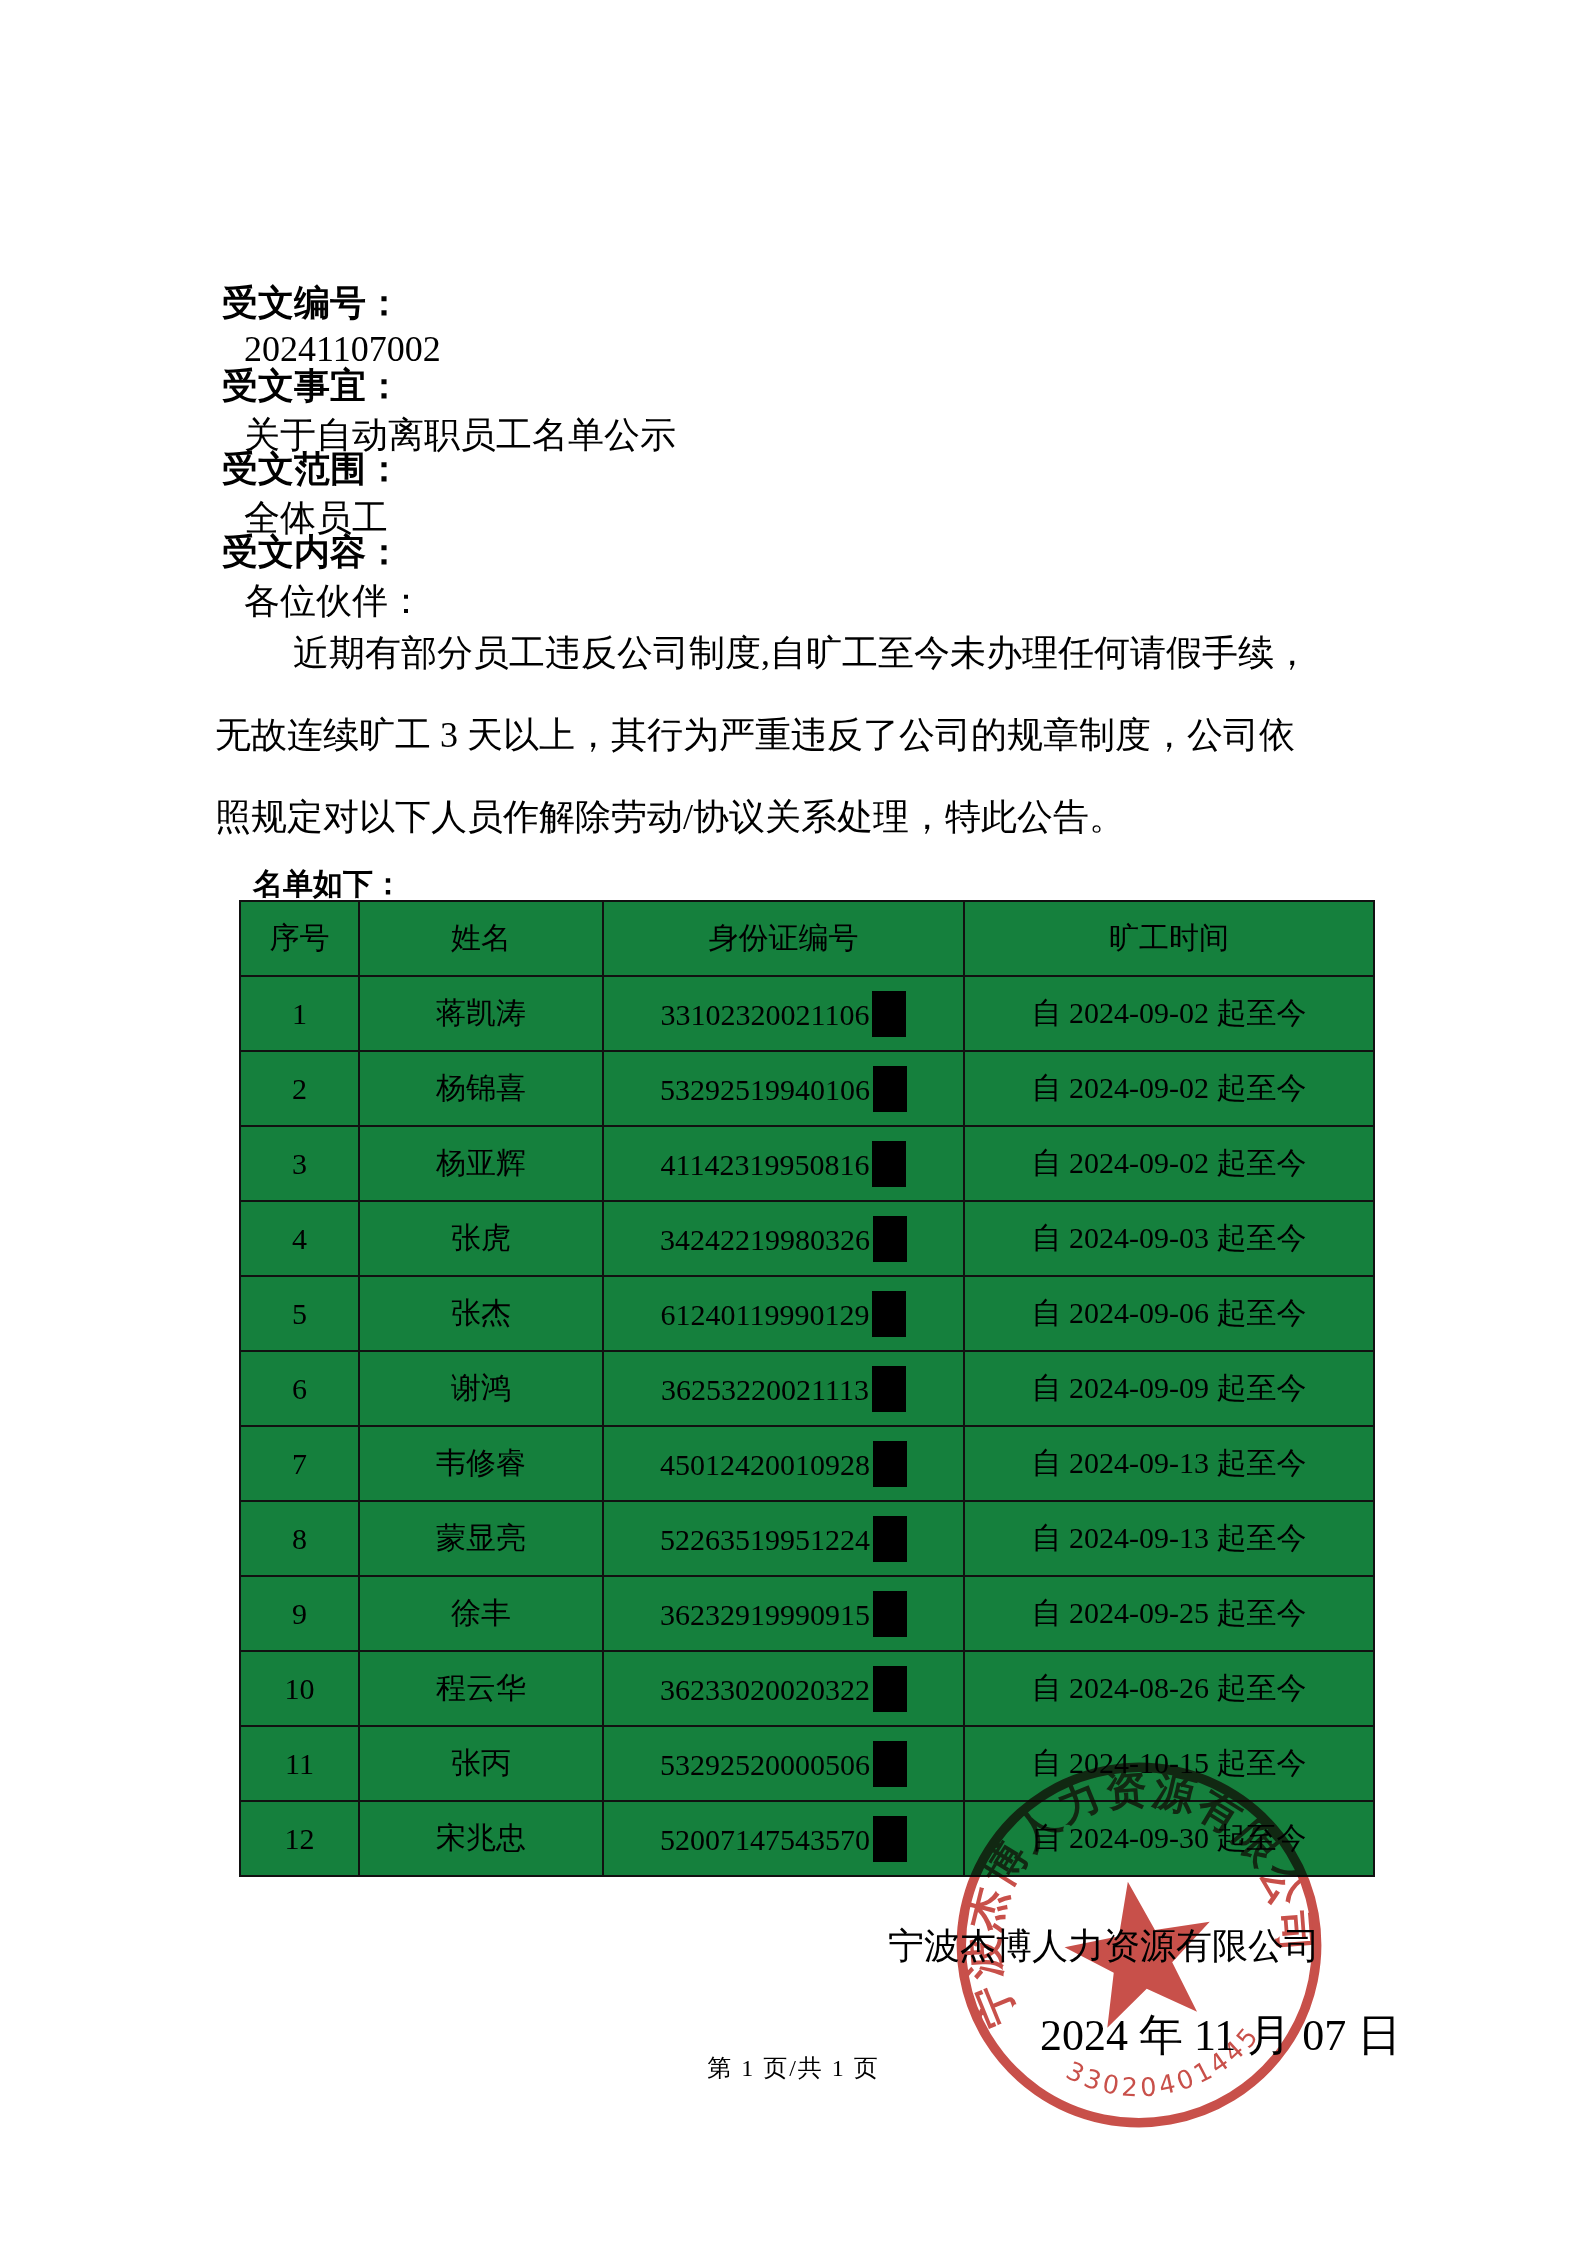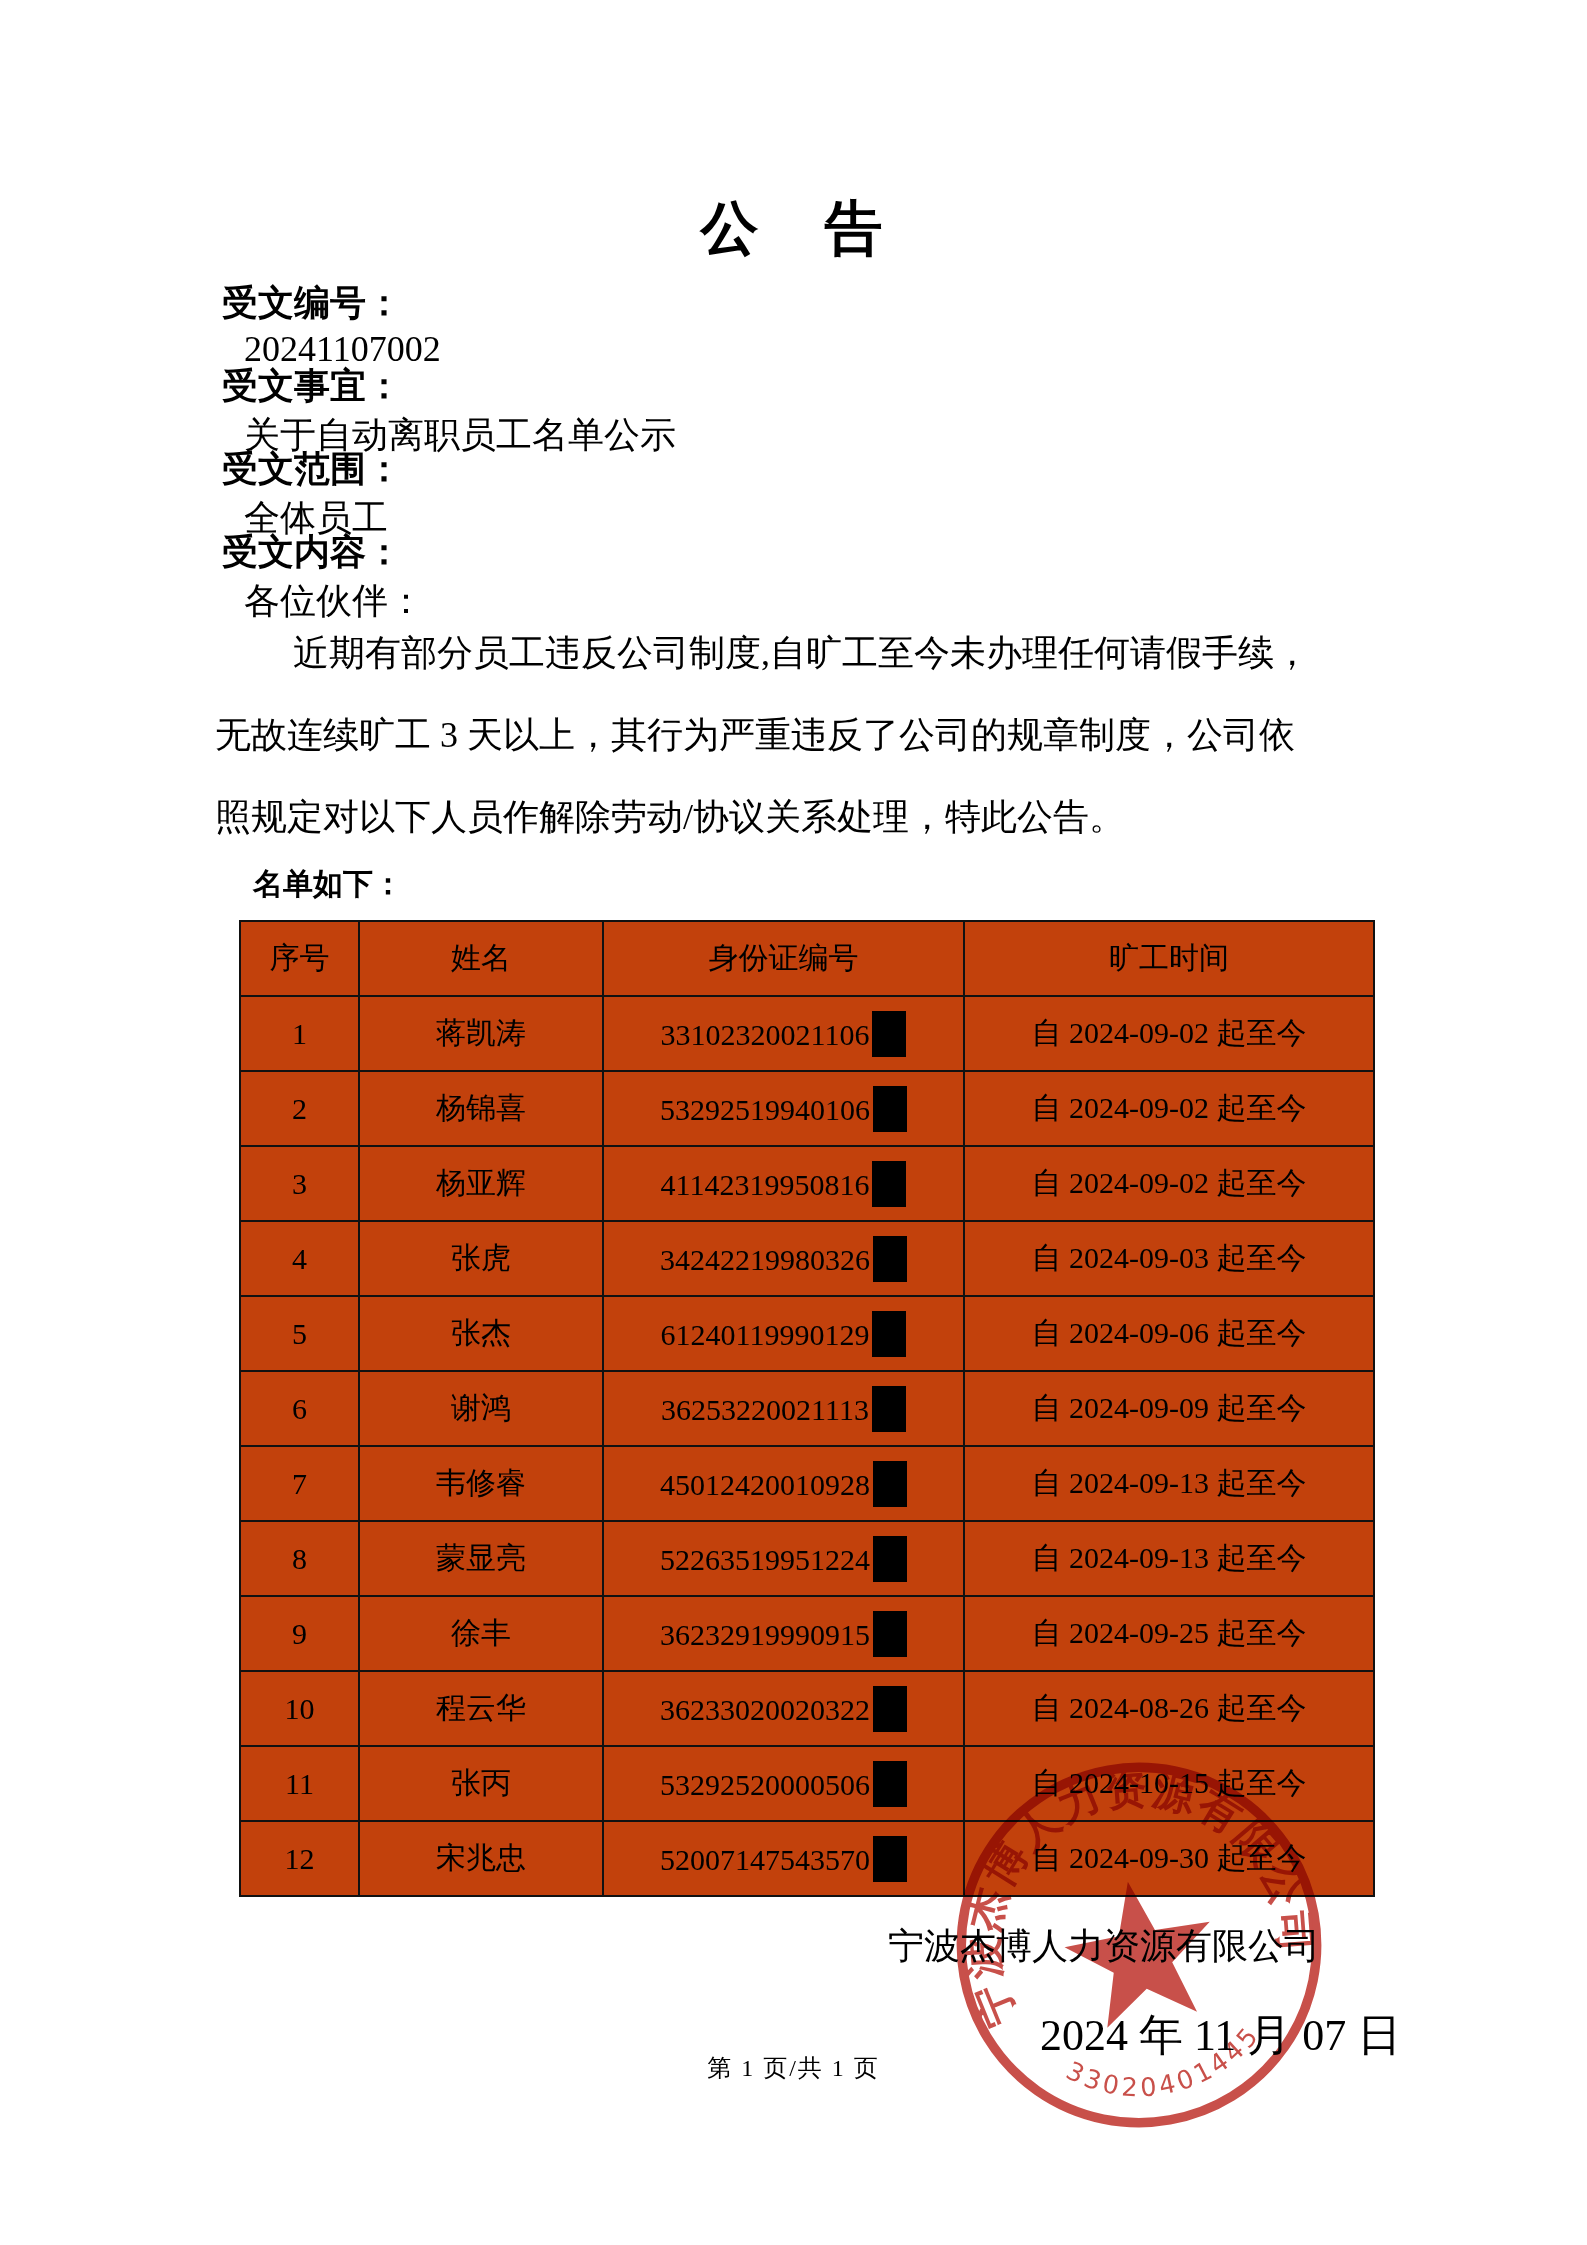--- a/index.html
+++ b/index.html
@@ -22,23 +22,23 @@
   .field .lbl{font-weight:bold;}
   .field .val{margin-left:22px;}
   .body-text{position:absolute;top:612px;left:215px;width:1170px;font-size:36px;}
   .bline{height:82px;line-height:82px;white-space:nowrap;}
   .bline.indent{text-indent:78px;}
   .list-heading{
     position:absolute;top:858px;left:227px;
     font-size:30px;font-weight:bold;height:52px;line-height:52px;margin-left:26px;
   }
   table.roster{
-    position:absolute;top:920px;left:239px;
+    position:absolute;top:900px;left:239px;
     width:1134px;border-collapse:collapse;table-layout:fixed;
-    background:#c2410c;
+    background:#15803d;
   }
   table.roster th,table.roster td{
     border:2px solid #111;
     text-align:center;vertical-align:middle;
     font-size:30px;font-weight:normal;padding:0;
     overflow:hidden;
   }
   table.roster thead tr{height:75px;}
   table.roster tbody tr{height:75px;}
   td.c-date{font-weight:bold;font-size:30px;}
@@ -59,21 +59,20 @@
     opacity:.85;mix-blend-mode:multiply;
     z-index:5;pointer-events:none;
   }
   .stamp svg{width:100%;height:100%;}
 </style>
 </head>
 <body>
 
 <div class="page">
 
-  <div class="title">公　告</div>
 
   <div class="fields">
     <div class="field">
       <span class="lbl">受文编号：</span>
       <span class="val">20241107002</span>
     </div>
     <div class="field">
       <span class="lbl">受文事宜：</span>
       <span class="val">关于自动离职员工名单公示</span>
     </div>

